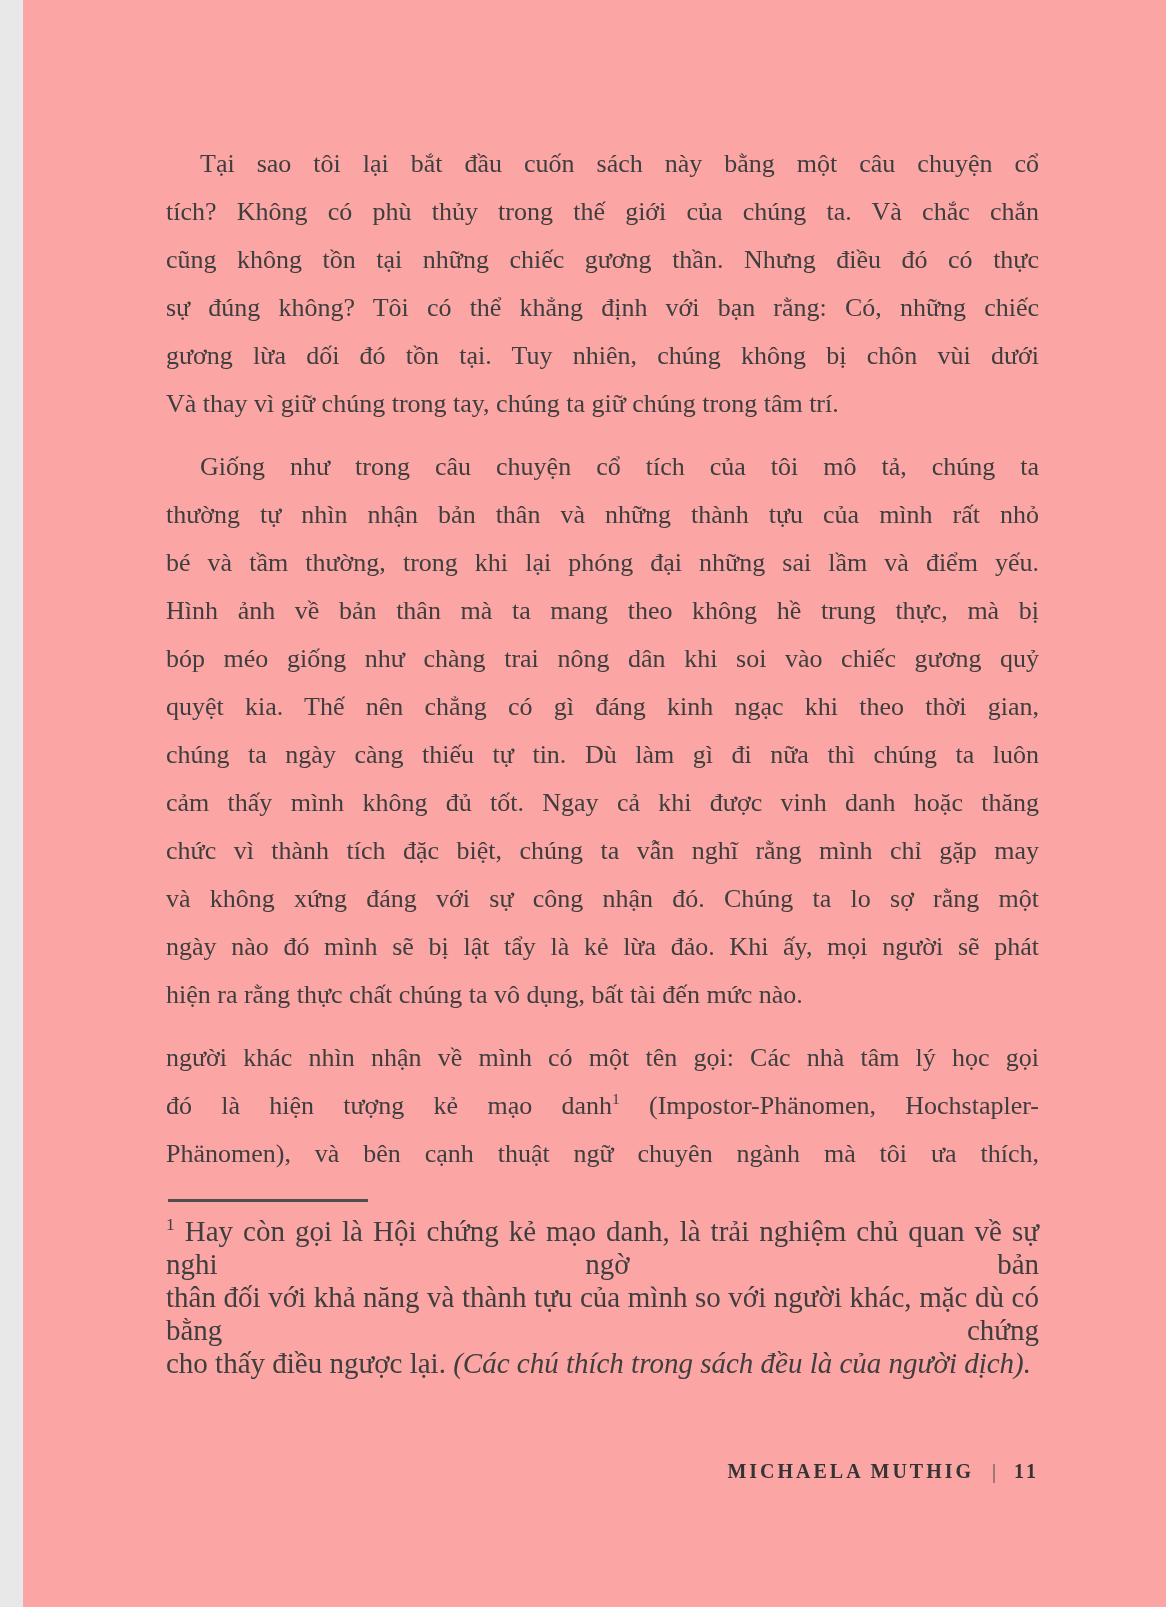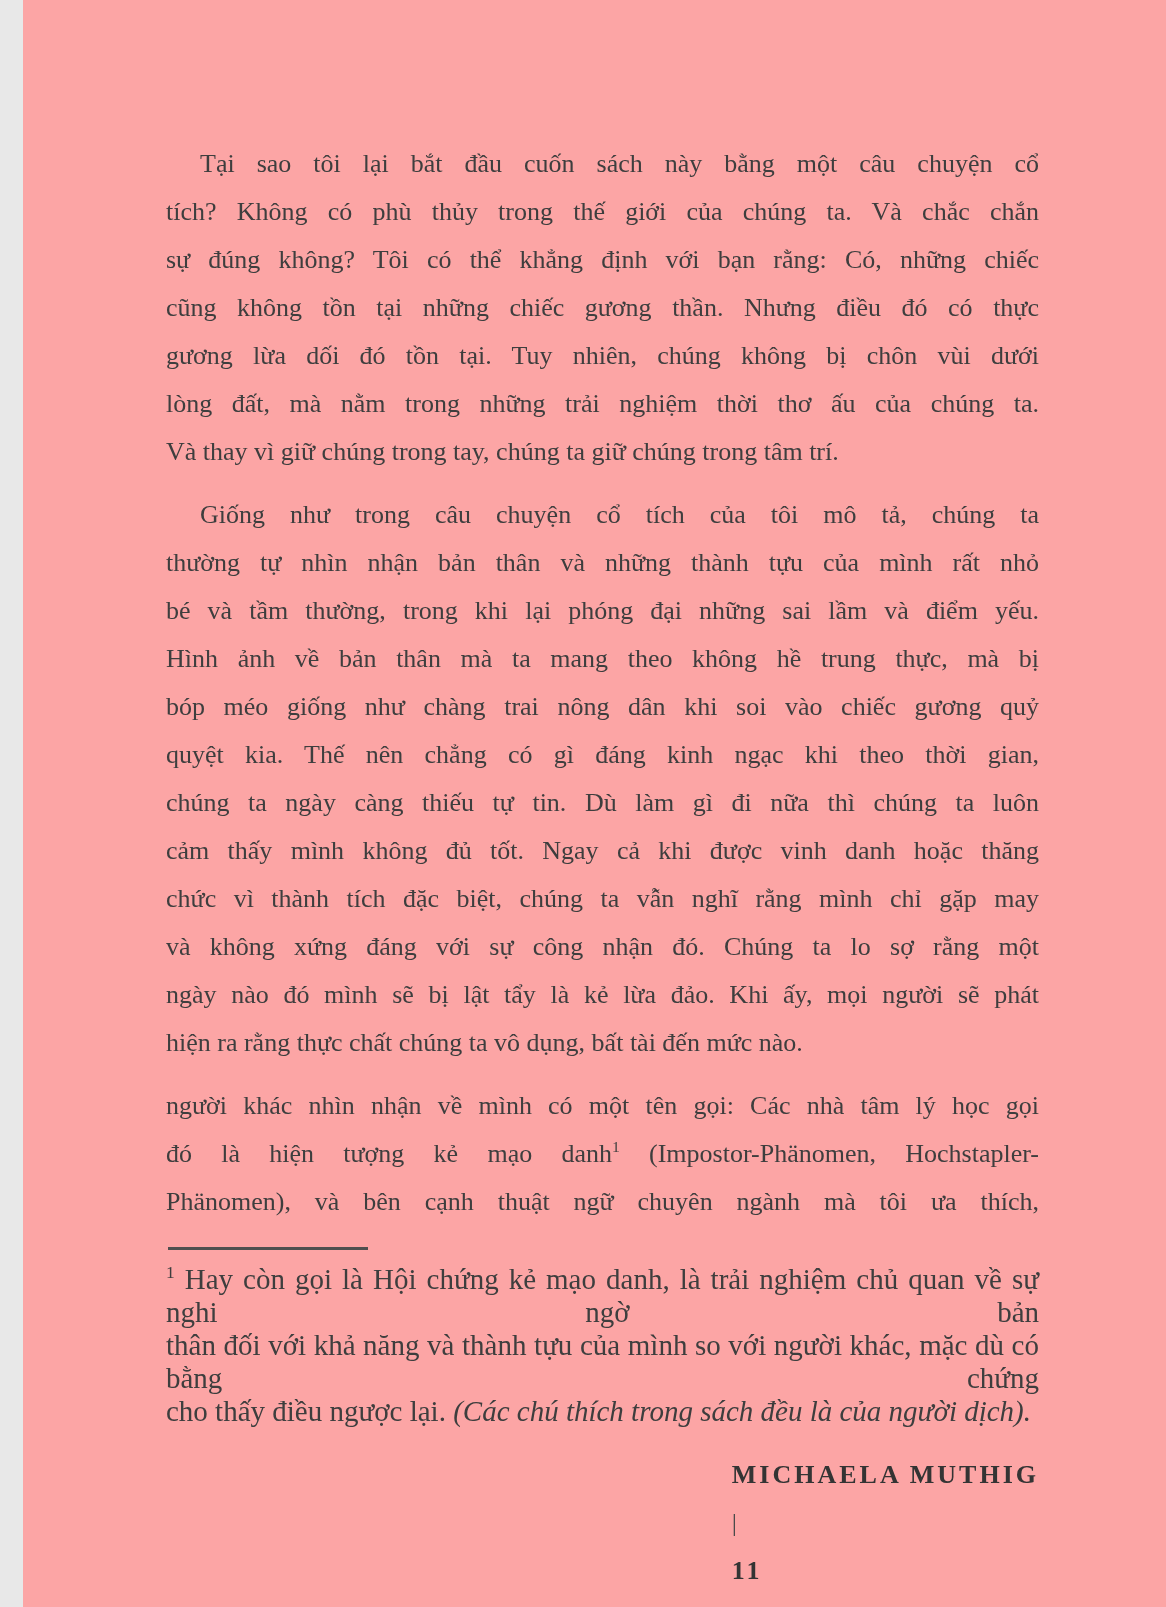--- a/index.html
+++ b/index.html
@@ -52,47 +52,45 @@
     text-align-last: justify;
     color: #3e3e3e;
   }
   .footnote .fn-line.fn-last { text-align-last: left; }
   .footnote .italic { font-style: italic; }
   .page-footer {
     position: absolute;
     top: 1460px;
     right: 150px;
     display: flex;
-    align-items: flex-start;
+    align-items: flex-end;
     gap: 18px;
-    font-size: 26px;
+    font-size: 20px;
     font-weight: bold;
     letter-spacing: 3px;
     color: #343434;
-    flex-direction: column;
   }
   .page-footer .sep {
     font-weight: normal;
     letter-spacing: 0;
     color: #4a4a4a;
   }
 </style>
 </head>
 <body>
 
 <div class="page">
   <div class="content">
 
     <p class="para">
       <span class="line indent">Tại sao tôi lại bắt đầu cuốn sách này bằng một câu chuyện cổ</span>
       <span class="line">tích? Không có phù thủy trong thế giới của chúng ta. Và chắc chắn</span>
+      <span class="line">cũng không tồn tại những chiếc gương thần. Nhưng điều đó có thực</span>
       <span class="line">sự đúng không? Tôi có thể khẳng định với bạn rằng: Có, những chiếc</span>
-      <span class="line">cũng không tồn tại những chiếc gương thần. Nhưng điều đó có thực</span>
       <span class="line">gương lừa dối đó tồn tại. Tuy nhiên, chúng không bị chôn vùi dưới</span>
-      <span class="line">lòng đất, mà nằm trong những trải nghiệm thời thơ ấu của chúng ta.</span>
       <span class="line para-end">Và thay vì giữ chúng trong tay, chúng ta giữ chúng trong tâm trí.</span>
     </p>
 
     <p class="para">
       <span class="line indent">Giống như trong câu chuyện cổ tích của tôi mô tả, chúng ta</span>
       <span class="line">thường tự nhìn nhận bản thân và những thành tựu của mình rất nhỏ</span>
       <span class="line">bé và tầm thường, trong khi lại phóng đại những sai lầm và điểm yếu.</span>
       <span class="line">Hình ảnh về bản thân mà ta mang theo không hề trung thực, mà bị</span>
       <span class="line">bóp méo giống như chàng trai nông dân khi soi vào chiếc gương quỷ</span>
       <span class="line">quyệt kia. Thế nên chẳng có gì đáng kinh ngạc khi theo thời gian,</span>

